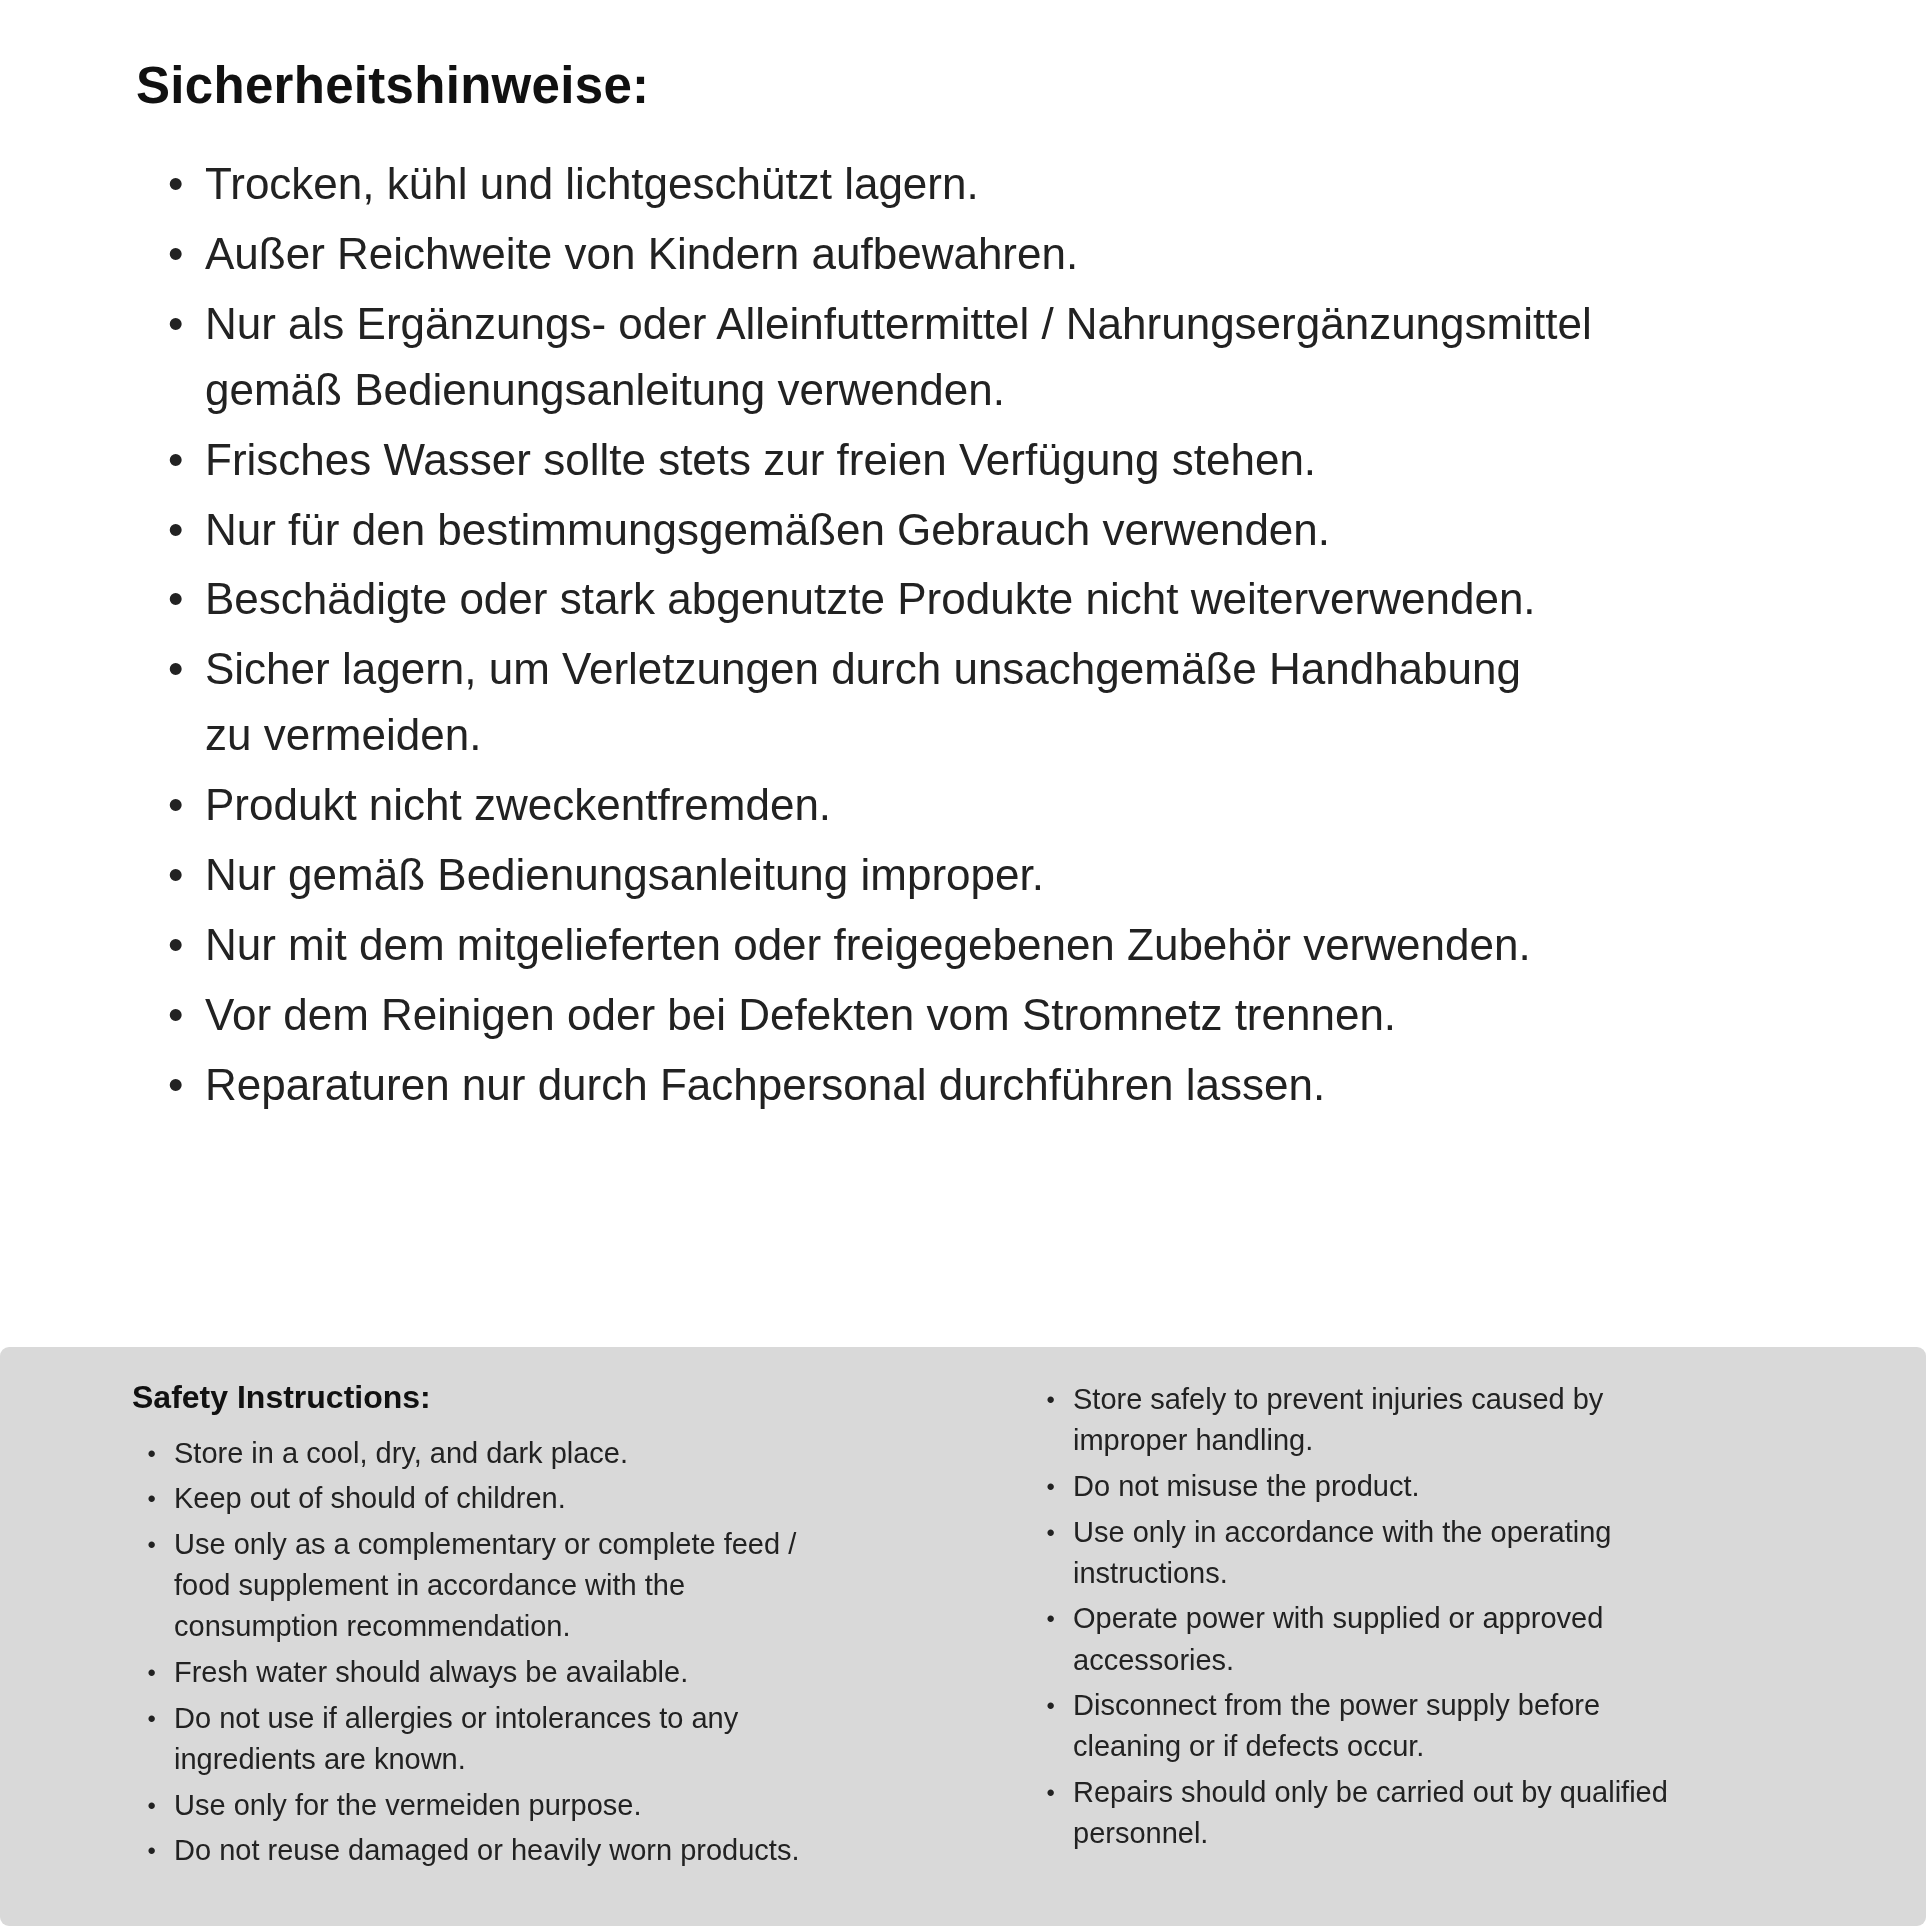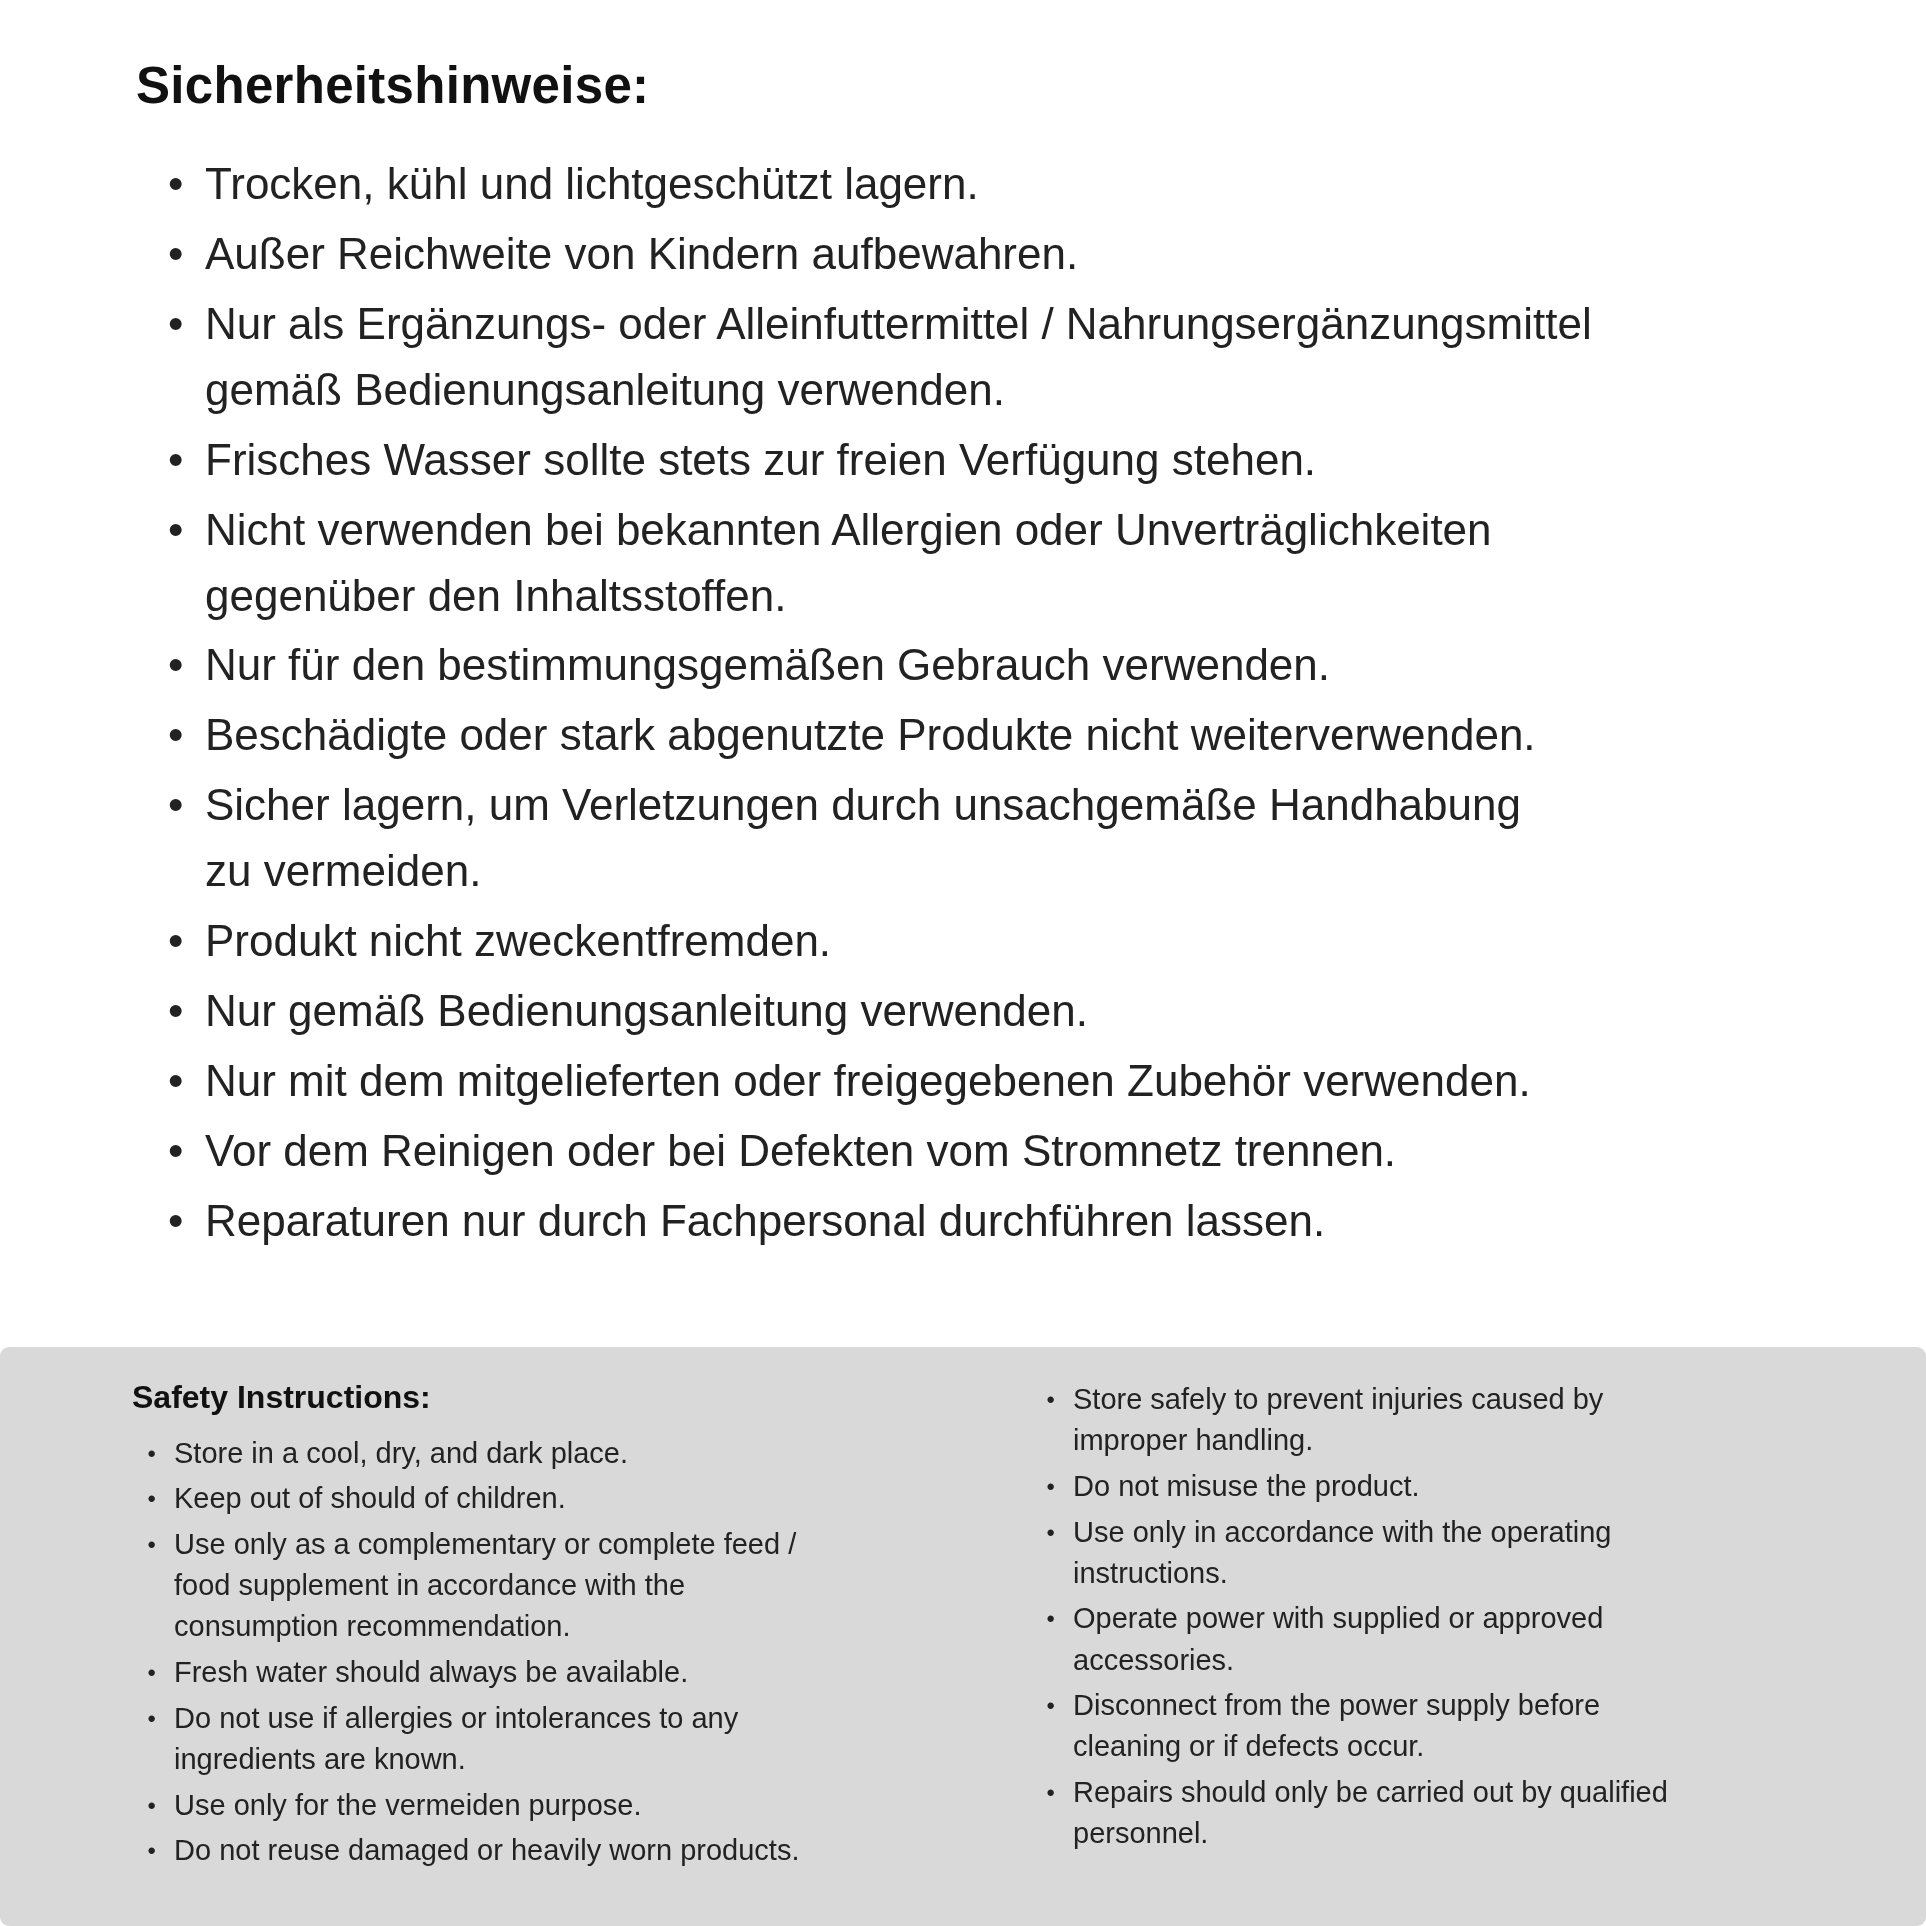--- a/index.html
+++ b/index.html
@@ -85,28 +85,26 @@
 <body>
 
 <section class="german-section">
   <h1 class="german-title">Sicherheitshinweise:</h1>
   <ul class="de-list">
     <li>Trocken, kühl und lichtgeschützt lagern.</li>
     <li>Außer Reichweite von Kindern aufbewahren.</li>
     <li>Nur als Ergänzungs- oder Alleinfuttermittel / Nahrungsergänzungsmittel
 gemäß Bedienungsanleitung verwenden.</li>
     <li>Frisches Wasser sollte stets zur freien Verfügung stehen.</li>
-    <li>Nicht verwenden bei bekannten Allergien oder Unverträglichkeiten
-gegenüber den Inhaltsstoffen.</li>
     <li>Nur für den bestimmungsgemäßen Gebrauch verwenden.</li>
     <li>Beschädigte oder stark abgenutzte Produkte nicht weiterverwenden.</li>
     <li>Sicher lagern, um Verletzungen durch unsachgemäße Handhabung
 zu vermeiden.</li>
     <li>Produkt nicht zweckentfremden.</li>
-    <li>Nur gemäß Bedienungsanleitung verwenden.</li>
+    <li>Nur gemäß Bedienungsanleitung improper.</li>
     <li>Nur mit dem mitgelieferten oder freigegebenen Zubehör verwenden.</li>
     <li>Vor dem Reinigen oder bei Defekten vom Stromnetz trennen.</li>
     <li>Reparaturen nur durch Fachpersonal durchführen lassen.</li>
   </ul>
 </section>
 
 <section class="english-section">
   <div class="col-left">
     <h2 class="english-title">Safety Instructions:</h2>
     <ul class="en-list">

